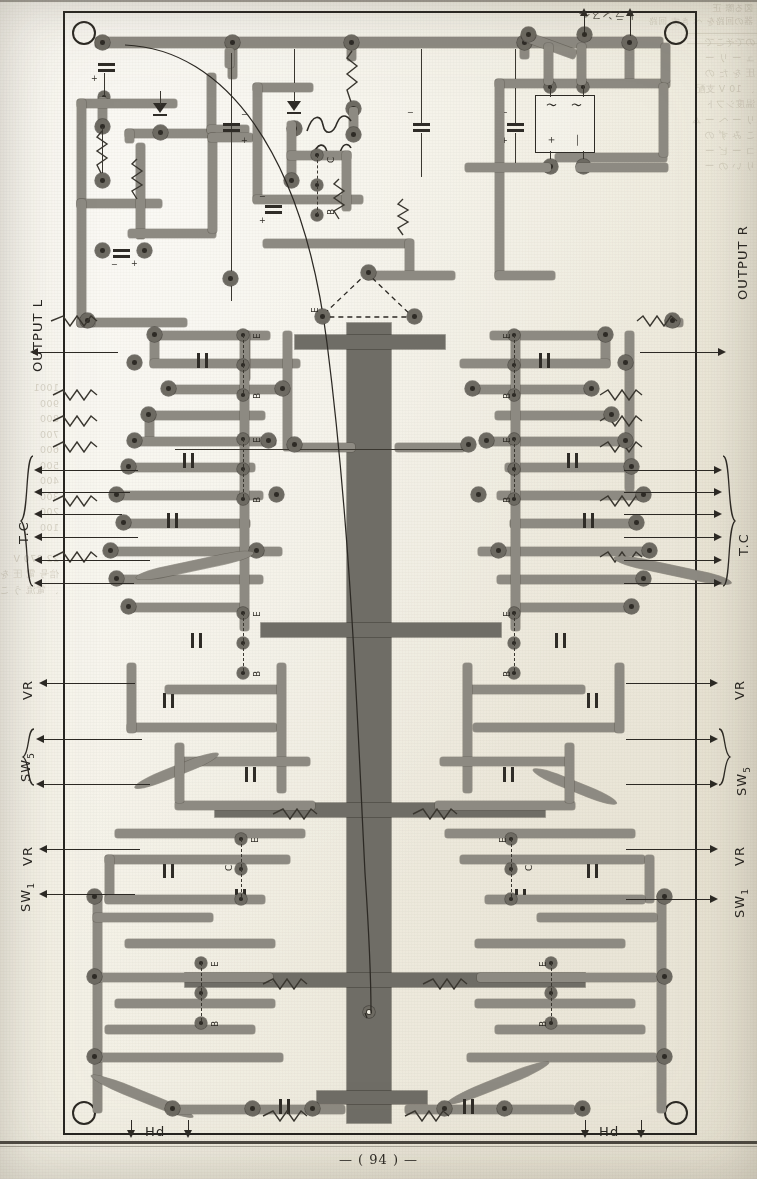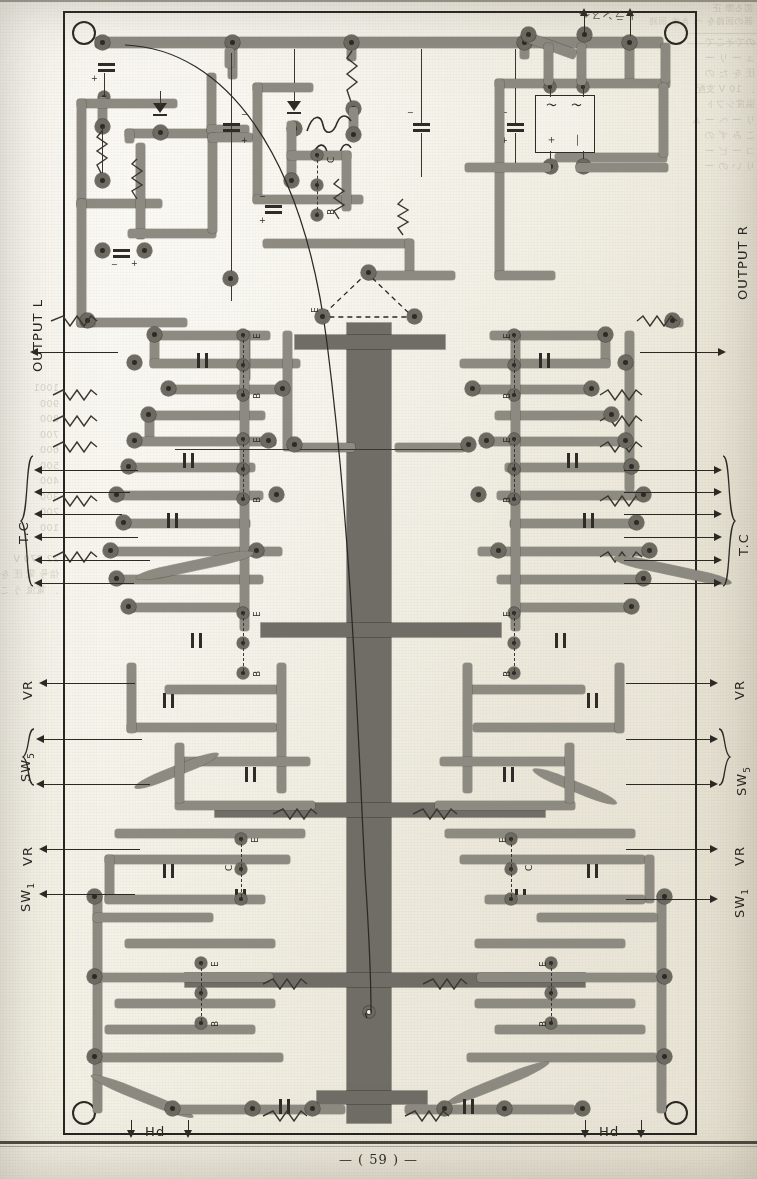--- a/index.html
+++ b/index.html
@@ -992,16 +992,16 @@
   <div class="arrow-d" style="left:184px;top:1130px;"></div>
 
   <div class="lead" style="left:585px;top:1120px;width:1px;height:16px;"></div>
   <div class="arrow-d" style="left:581px;top:1130px;"></div>
   <div class="edge-lbl" style="left:599px;top:1124px;font-size:13px;">Hd</div>
   <div class="lead" style="left:641px;top:1120px;width:1px;height:16px;"></div>
   <div class="arrow-d" style="left:637px;top:1130px;"></div>
 
   <div id="page-rule"></div>
   <div id="page-rule2"></div>
-  <div id="footer">— ( 59 ) —</div>
+  <div id="footer">— ( 94 ) —</div>
 
   <div id="scan-edge"></div>
 </div>
 
 </body></html>

